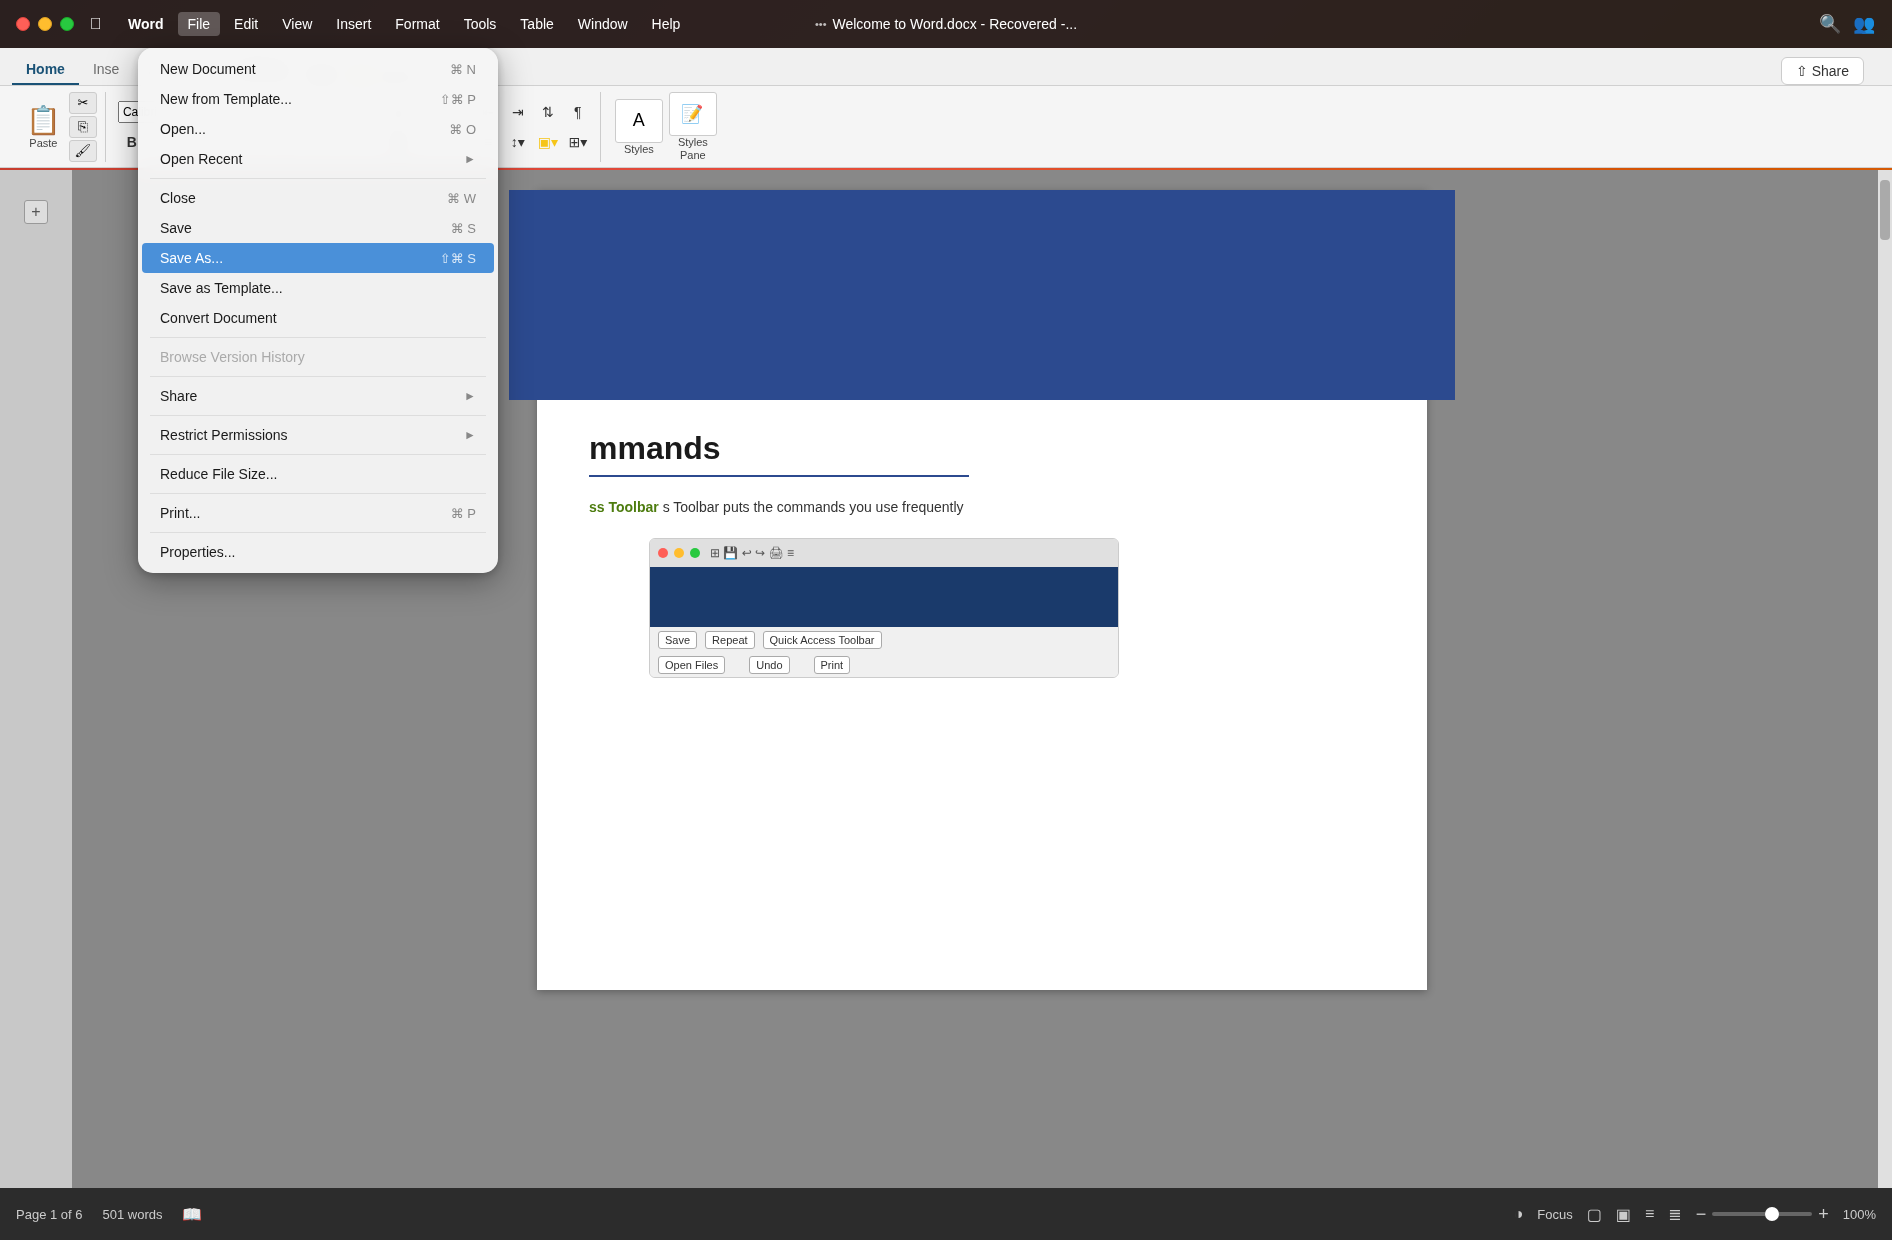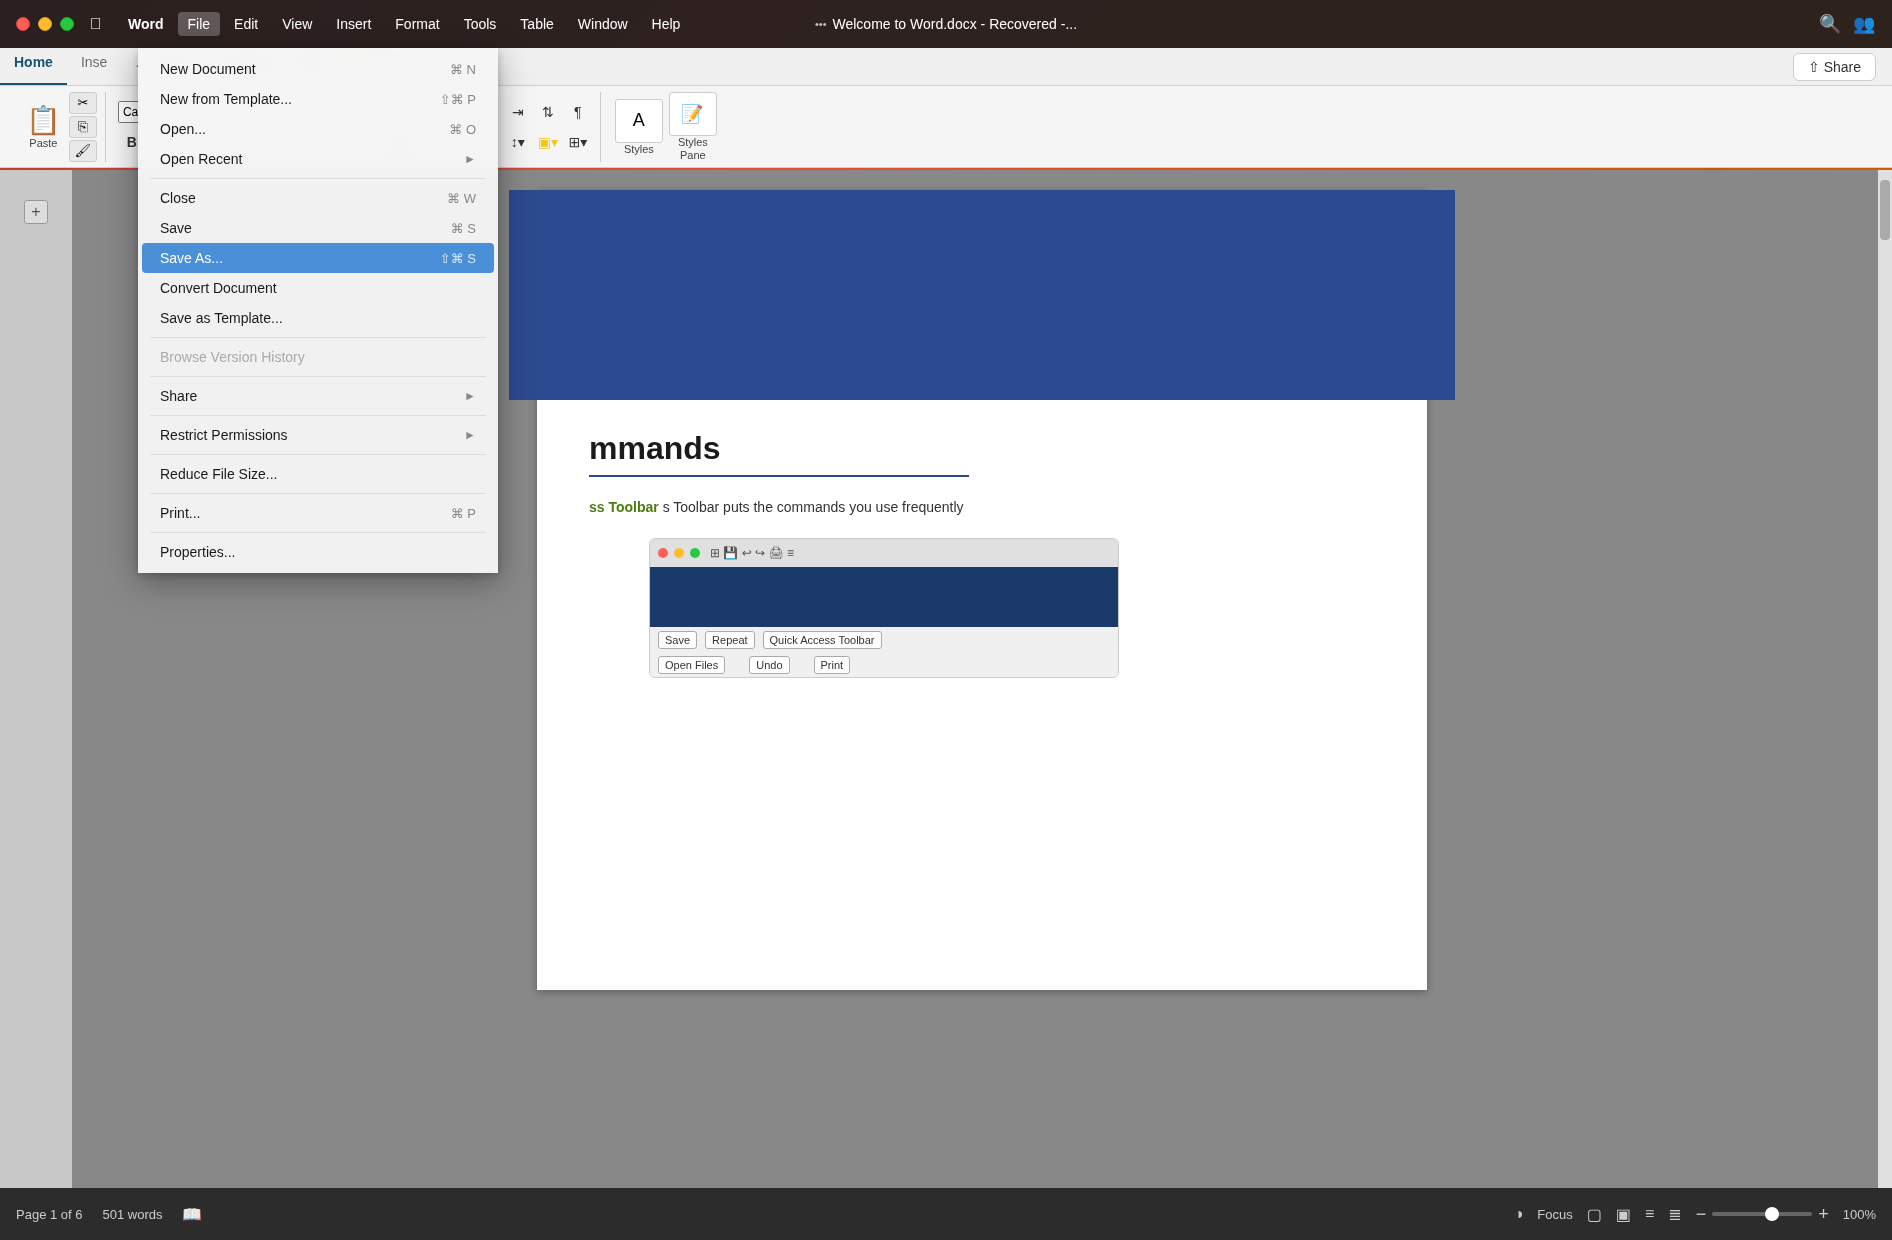--- a/index.html
+++ b/index.html
@@ -105,22 +105,23 @@
     
     .ribbon {
       position: absolute;
       top: 48px; left: 0; right: 0;
       background: #f0f0f0;
       z-index: 90;
     }
 
     .ribbon-tabs {
       display: flex;
+      align-items: flex-end;
       height: 38px;
-      padding: 0 0;
+      padding: 0 12px;
       border-bottom: 1px solid #d0d0d0;
       background: #f0f0f0;
     }
 
     .ribbon-tab {
       padding: 6px 14px;
       font-size: 14px;
       cursor: pointer;
       color: #333;
       border-bottom: 2px solid transparent;
@@ -352,21 +353,21 @@
       transform: translateX(-50%);
     }
 
     
     .file-menu-overlay {
       position: absolute;
       top: 48px;
       left: 138px;
       width: 360px;
       background: rgba(245,245,245,0.97);
-      border-radius: 0;
+      border-radius: 15px;
       box-shadow: 0 8px 32px rgba(0,0,0,0.35), 0 2px 8px rgba(0,0,0,0.2);
       z-index: 200;
       padding: 6px 0;
       backdrop-filter: blur(10px);
     }
 
     .menu-entry {
       display: flex;
       align-items: center;
       justify-content: space-between;
@@ -655,24 +656,24 @@
   </div>
   <div class="menu-entry">
     <span>Save</span>
     <span class="shortcut">⌘ S</span>
   </div>
   <div class="menu-entry highlighted">
     <span>Save As...</span>
     <span class="shortcut">⇧⌘ S</span>
   </div>
   <div class="menu-entry">
+    <span>Save as Template...</span>
+  </div>
+  <div class="menu-entry">
     <span>Convert Document</span>
-  </div>
-  <div class="menu-entry">
-    <span>Save as Template...</span>
   </div>
   <div class="menu-separator"></div>
   <div class="menu-entry disabled">
     <span>Browse Version History</span>
   </div>
   <div class="menu-separator"></div>
   <div class="menu-entry">
     <span>Share</span>
     <span class="arrow">►</span>
   </div>

